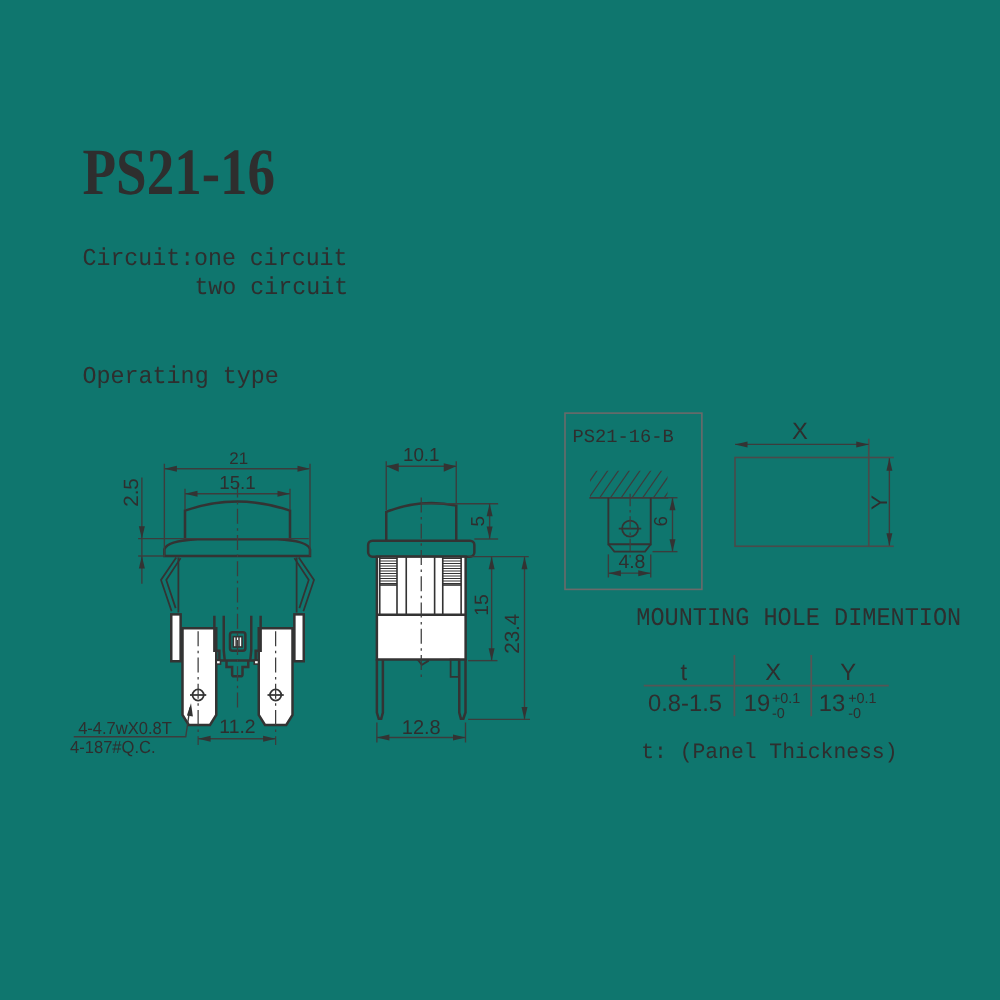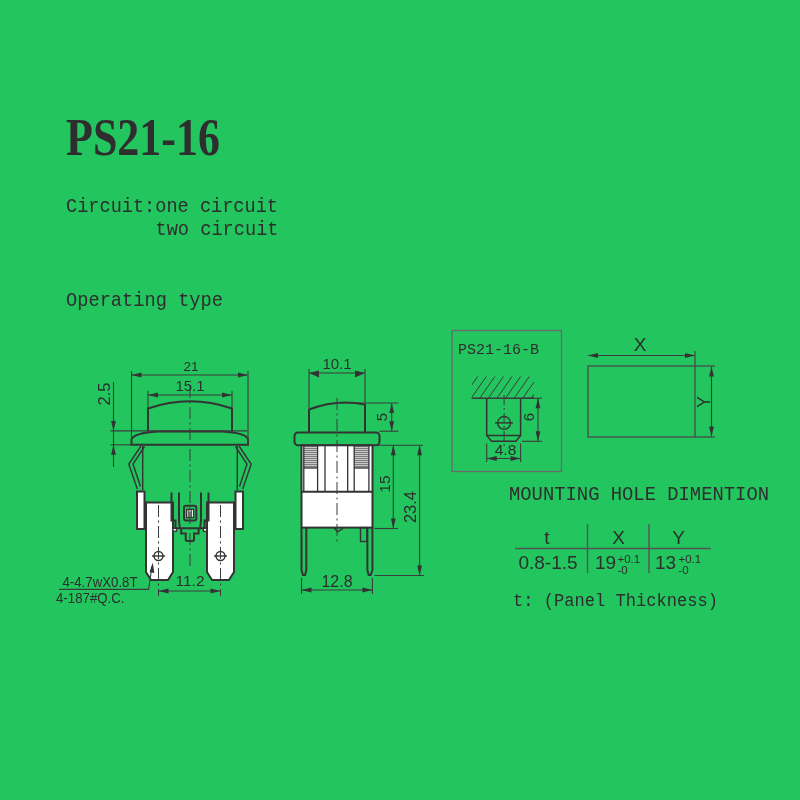--- a/index.html
+++ b/index.html
@@ -1,16 +1,16 @@
 <!DOCTYPE html>
 <html><head>
 <meta charset="utf-8">
 <style>
 html,body{margin:0;padding:0;background:#ffffff;}
-#page{position:relative;width:800px;height:800px;background:#22c55e;overflow:hidden;}
+#page{position:relative;width:800px;height:800px;background:#0f766e;overflow:hidden;}
 svg{position:absolute;left:0;top:0;}
 text{fill:#2e2e2e;}
 .mono{font-family:"Liberation Mono",monospace;}
 .sans{font-family:"Liberation Sans",sans-serif;}
 .serif{font-family:"Liberation Serif",serif;}
 </style>
 </head>
 <body>
 <div id="page">
 <svg width="800" height="800" viewBox="0 0 800 800">

